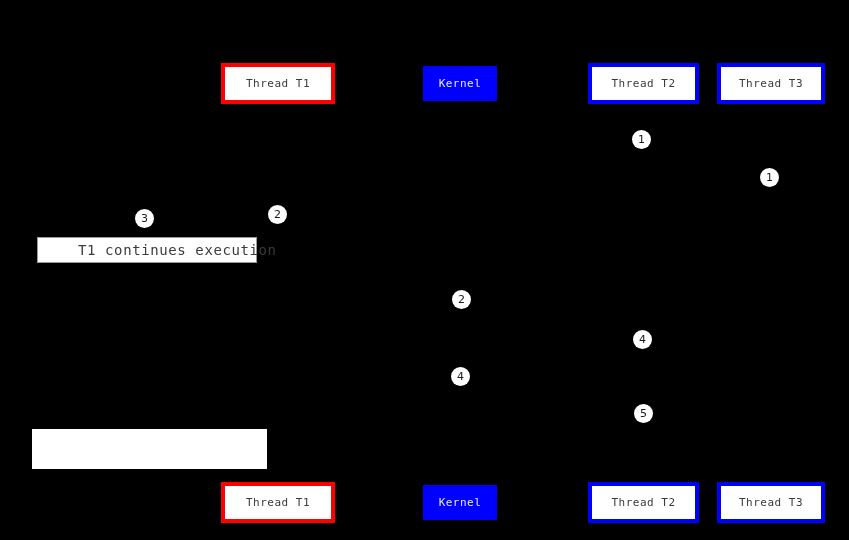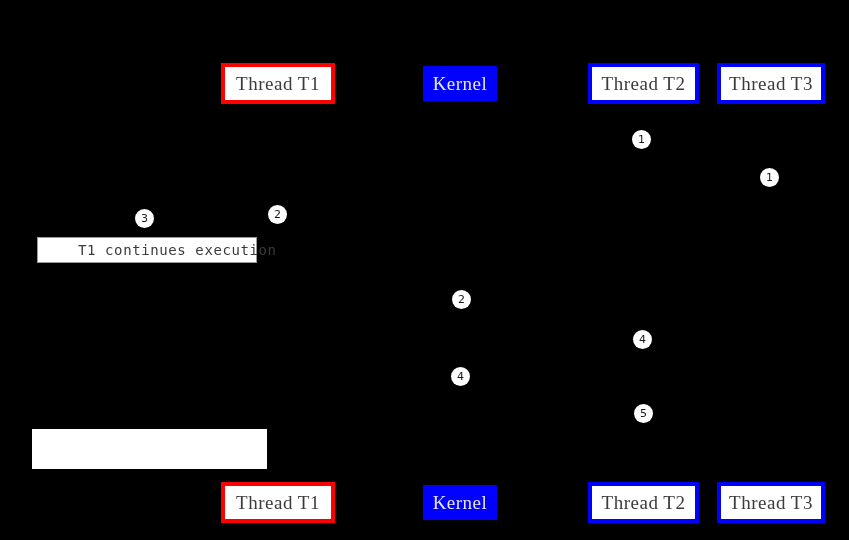--- a/index.html
+++ b/index.html
@@ -24,25 +24,24 @@
     background: #000000;
   }
 
   
   .participant {
     position: absolute;
     box-sizing: border-box;
     display: flex;
     align-items: center;
     justify-content: center;
-    font-size: 19px;
+    font-size: 11px;
     letter-spacing: 0.5px;
     white-space: nowrap;
     line-height: 1;
-    font-family: Liberation Serif, serif;
   }
   .participant.outlined {
     background: #ffffff;
     border-style: solid;
     border-width: 4px;
     color: #3b3b3b;
   }
   .participant.filled {
     border: none;
     color: #e8e8e8;

